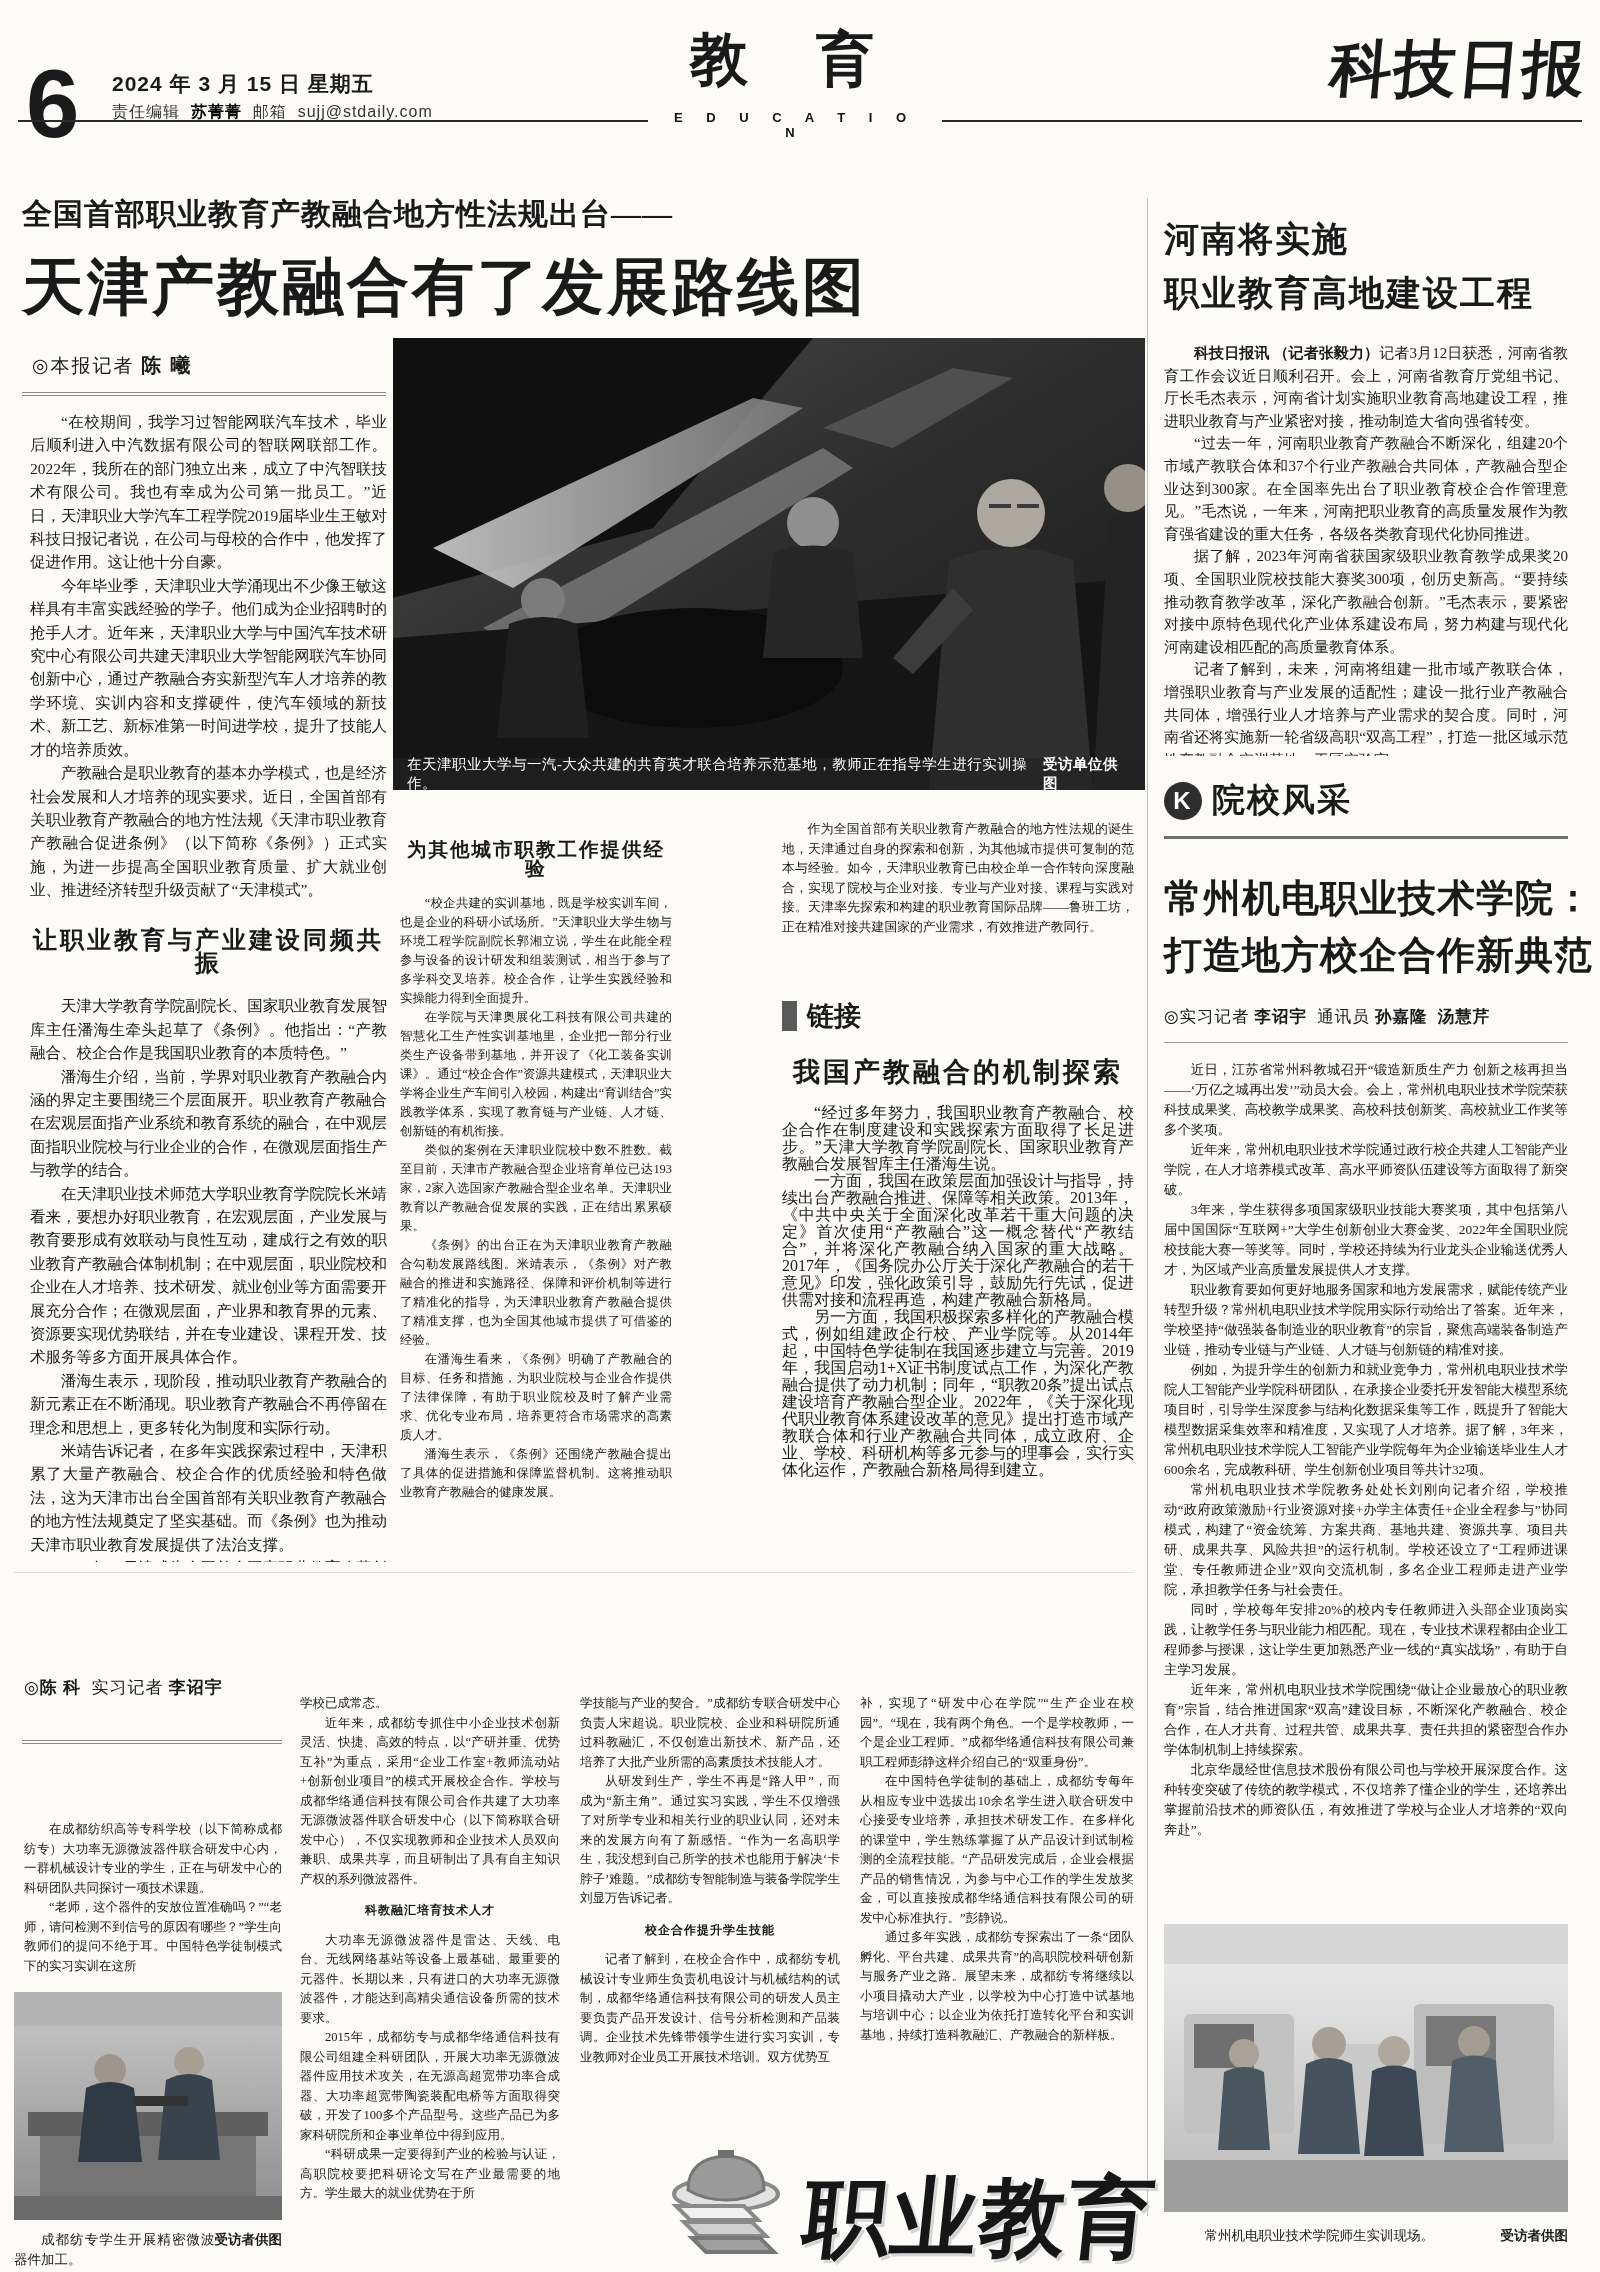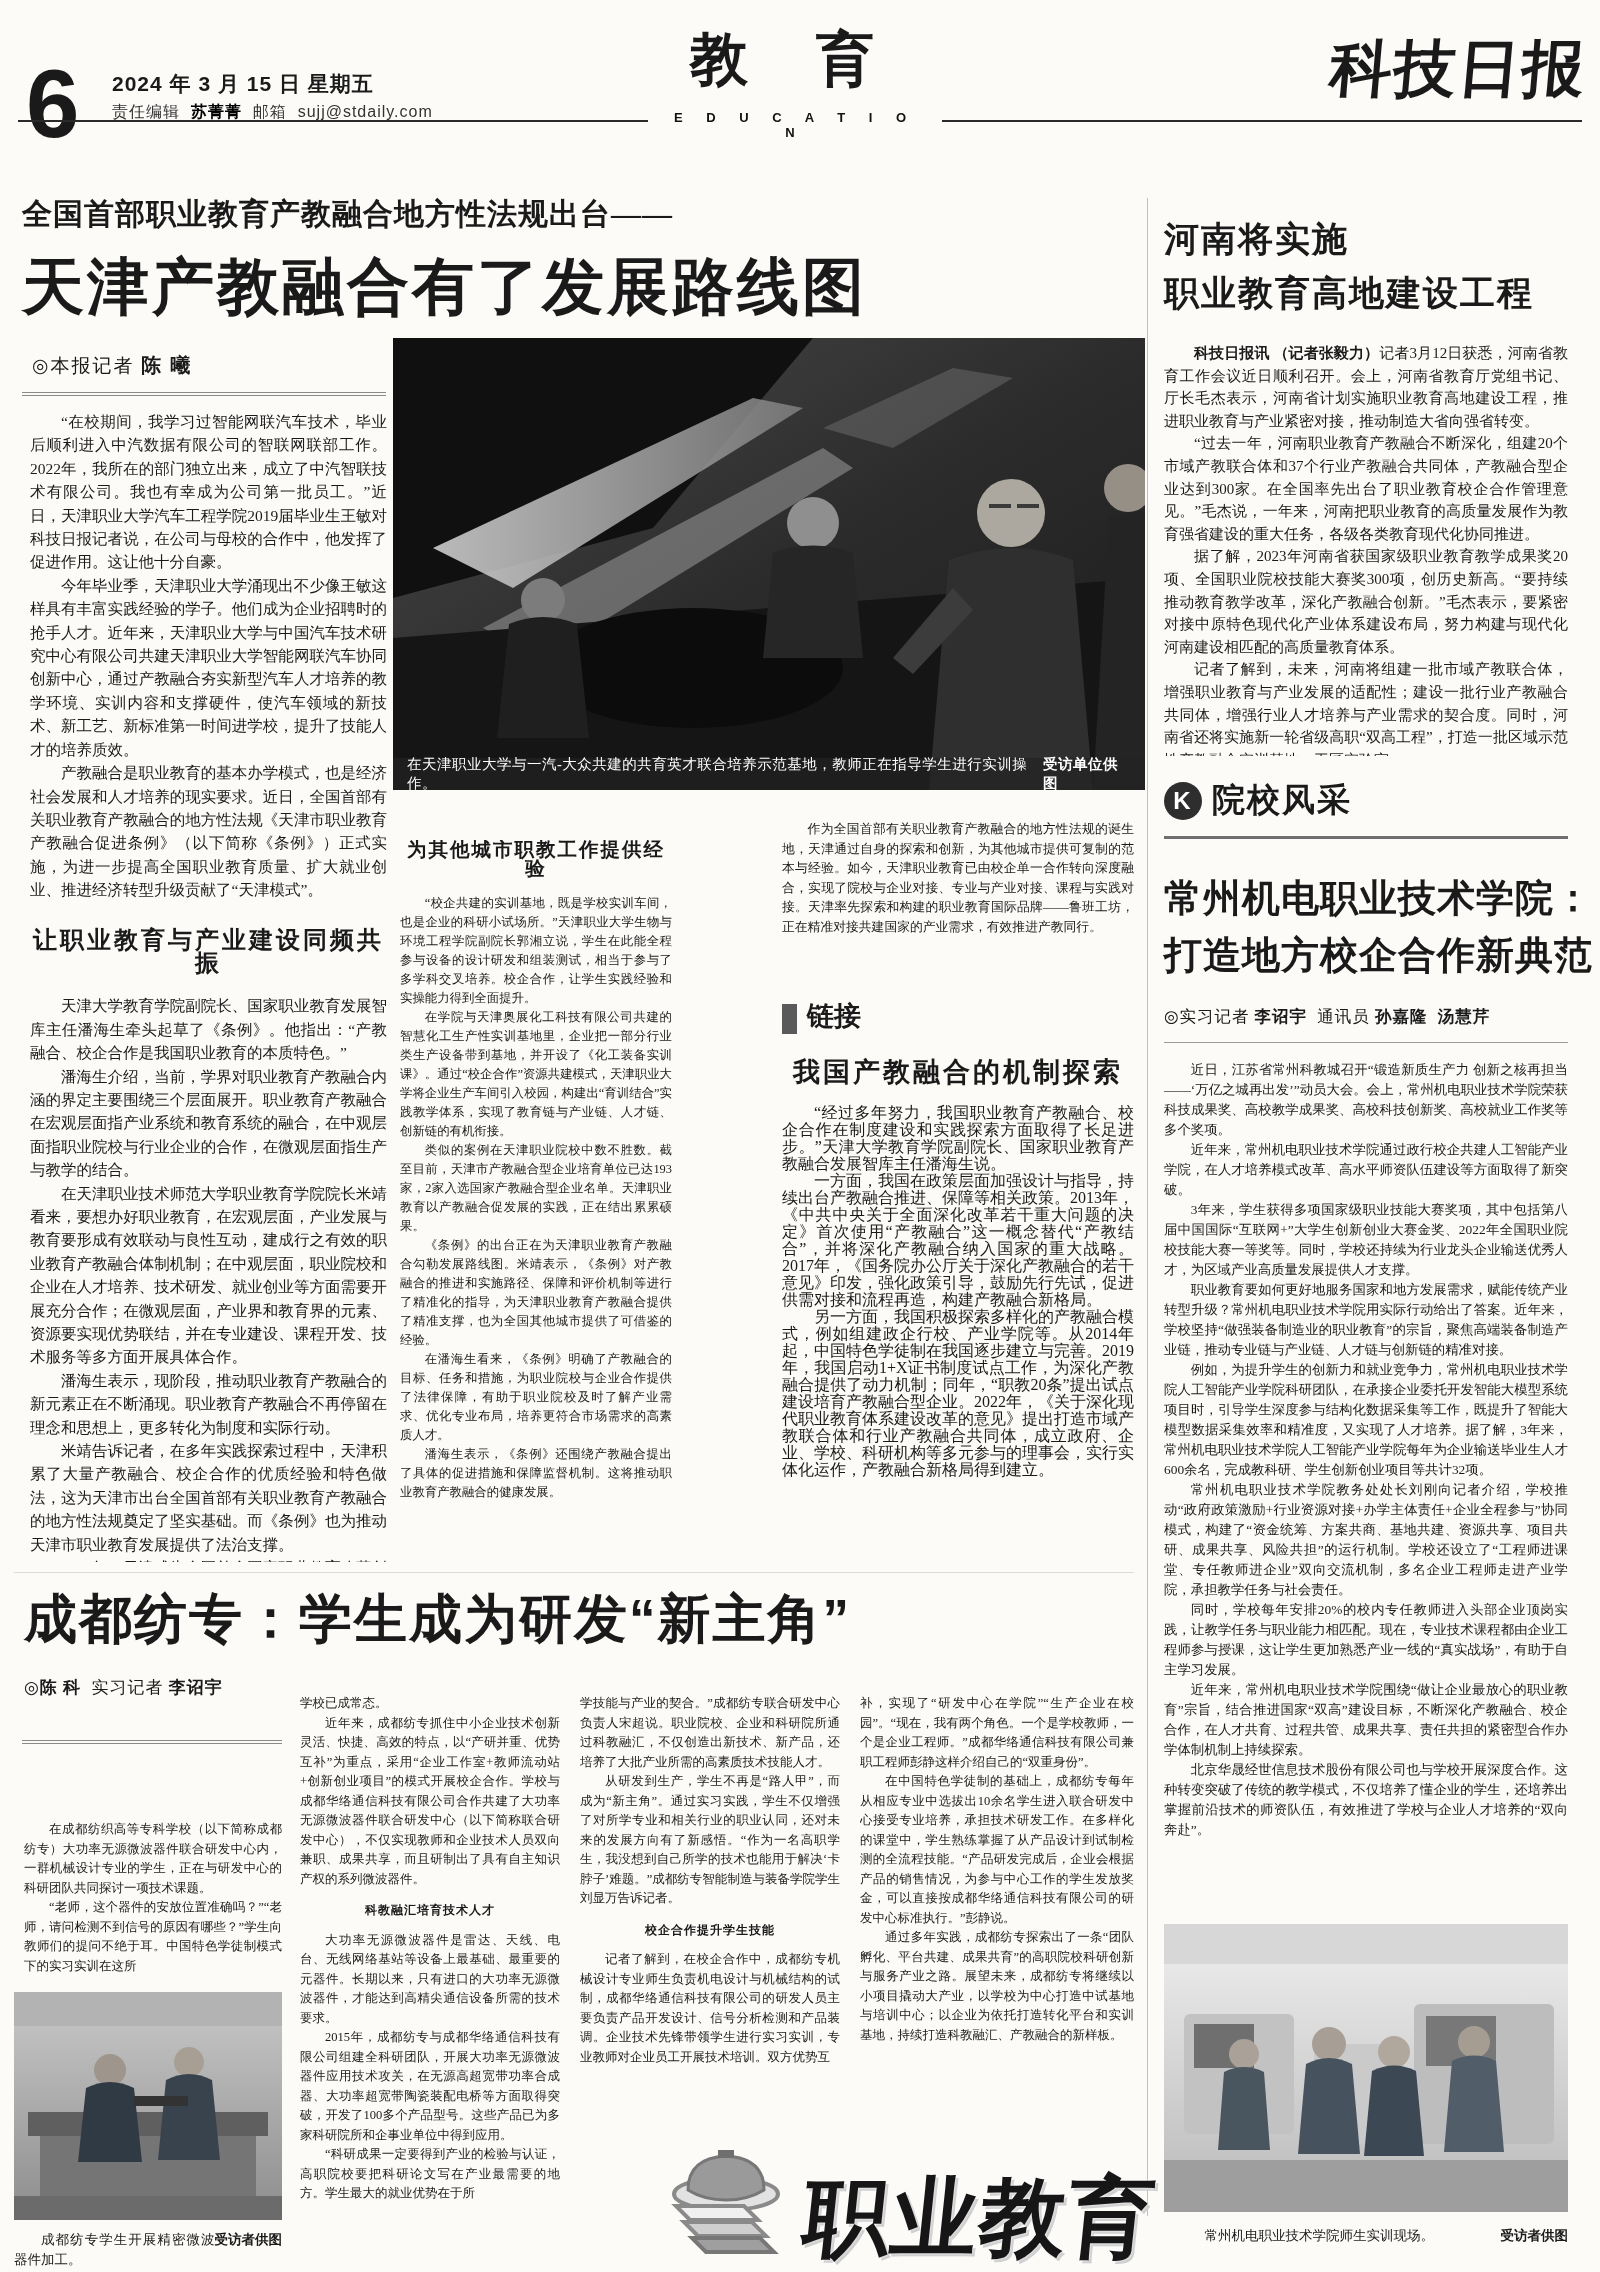--- a/index.html
+++ b/index.html
@@ -28,21 +28,21 @@
   .byline{font-size:19px;letter-spacing:2px;}
   .byline b{font-size:20px;}
   .dblrule{border-top:4px double #8a8a8a;height:0;}
   .col1{font-size:15.5px;line-height:23.4px;}
   .col1 h3{font-family:"Liberation Sans",sans-serif;font-weight:900;font-size:24px;letter-spacing:3px;
            text-align:center;margin:26px 0 20px 0;text-indent:0;}
   .smallcol{font-size:12.4px;line-height:19px;}
   .smallcol h4{font-family:"Liberation Sans",sans-serif;font-weight:900;font-size:19.5px;letter-spacing:2px;
                text-align:center;margin:0 0 16px 0;}
   .c3intro{font-size:12.8px;line-height:19.6px;}
-  .linktag{display:flex;align-items:flex-end;font-family:"Liberation Sans",sans-serif;font-weight:900;font-size:27px;}
+  .linktag{display:flex;align-items:center;font-family:"Liberation Sans",sans-serif;font-weight:900;font-size:27px;}
   .linktag .bar{display:inline-block;width:15px;height:30px;background:#5a5a5a;margin-right:10px;}
   .linkhead{font-family:"Liberation Sans",sans-serif;font-weight:900;font-size:27px;letter-spacing:3px;text-align:center;}
   .linkbody{font-size:16px;line-height:17px;}
 
   
   .vline{border-left:1px solid #c2c0bb;}
   .hn-head{font-family:"Liberation Sans",sans-serif;font-weight:900;font-size:35px;letter-spacing:2px;line-height:1.55;}
   .hn-body{font-size:15px;line-height:22.6px;}
   .badge{display:flex;align-items:center;font-family:"Liberation Sans",sans-serif;font-weight:900;font-size:33px;letter-spacing:2px;}
   .badge .k{width:38px;height:38px;border-radius:50%;background:#2e2e2e;color:#fff;display:flex;align-items:center;
@@ -244,21 +244,20 @@
       <rect x="0" y="236" width="404" height="52" fill="#9e9e9e"></rect>
     </svg>
   </div>
   <div class="abs caption" style="left:1164px;top:2226px;width:404px;">
     <span class="credit">受访者供图</span>
     <span style="margin-left:3em;">常州机电职业技术学院师生实训现场。</span>
   </div>
 
   <div class="abs" style="left:14px;top:1572px;width:1120px;border-top:1px solid #ddd;"></div>
 
-  <div class="abs cd-head" style="left:24px;top:1592px;">成都纺专：学生成为研发“新主角”</div>
   <div class="abs cd-byline" style="left:24px;top:1676px;">
     <b>◎陈 科</b>&nbsp;&nbsp;<span>实习记者</span>&nbsp;<b>李诏宇</b>
   </div>
   <div class="abs dblrule" style="left:22px;top:1740px;width:260px;"></div>
 
   <div class="abs cd-col jt clip" style="left:24px;top:1820px;width:258px;height:166px;">
     <p>在成都纺织高等专科学校（以下简称成都纺专）大功率无源微波器件联合研发中心内，一群机械设计专业的学生，正在与研发中心的科研团队共同探讨一项技术课题。</p>
     <p>“老师，这个器件的安放位置准确吗？”“老师，请问检测不到信号的原因有哪些？”学生向教师们的提问不绝于耳。中国特色学徒制模式下的实习实训在这所</p>
   </div>
 

